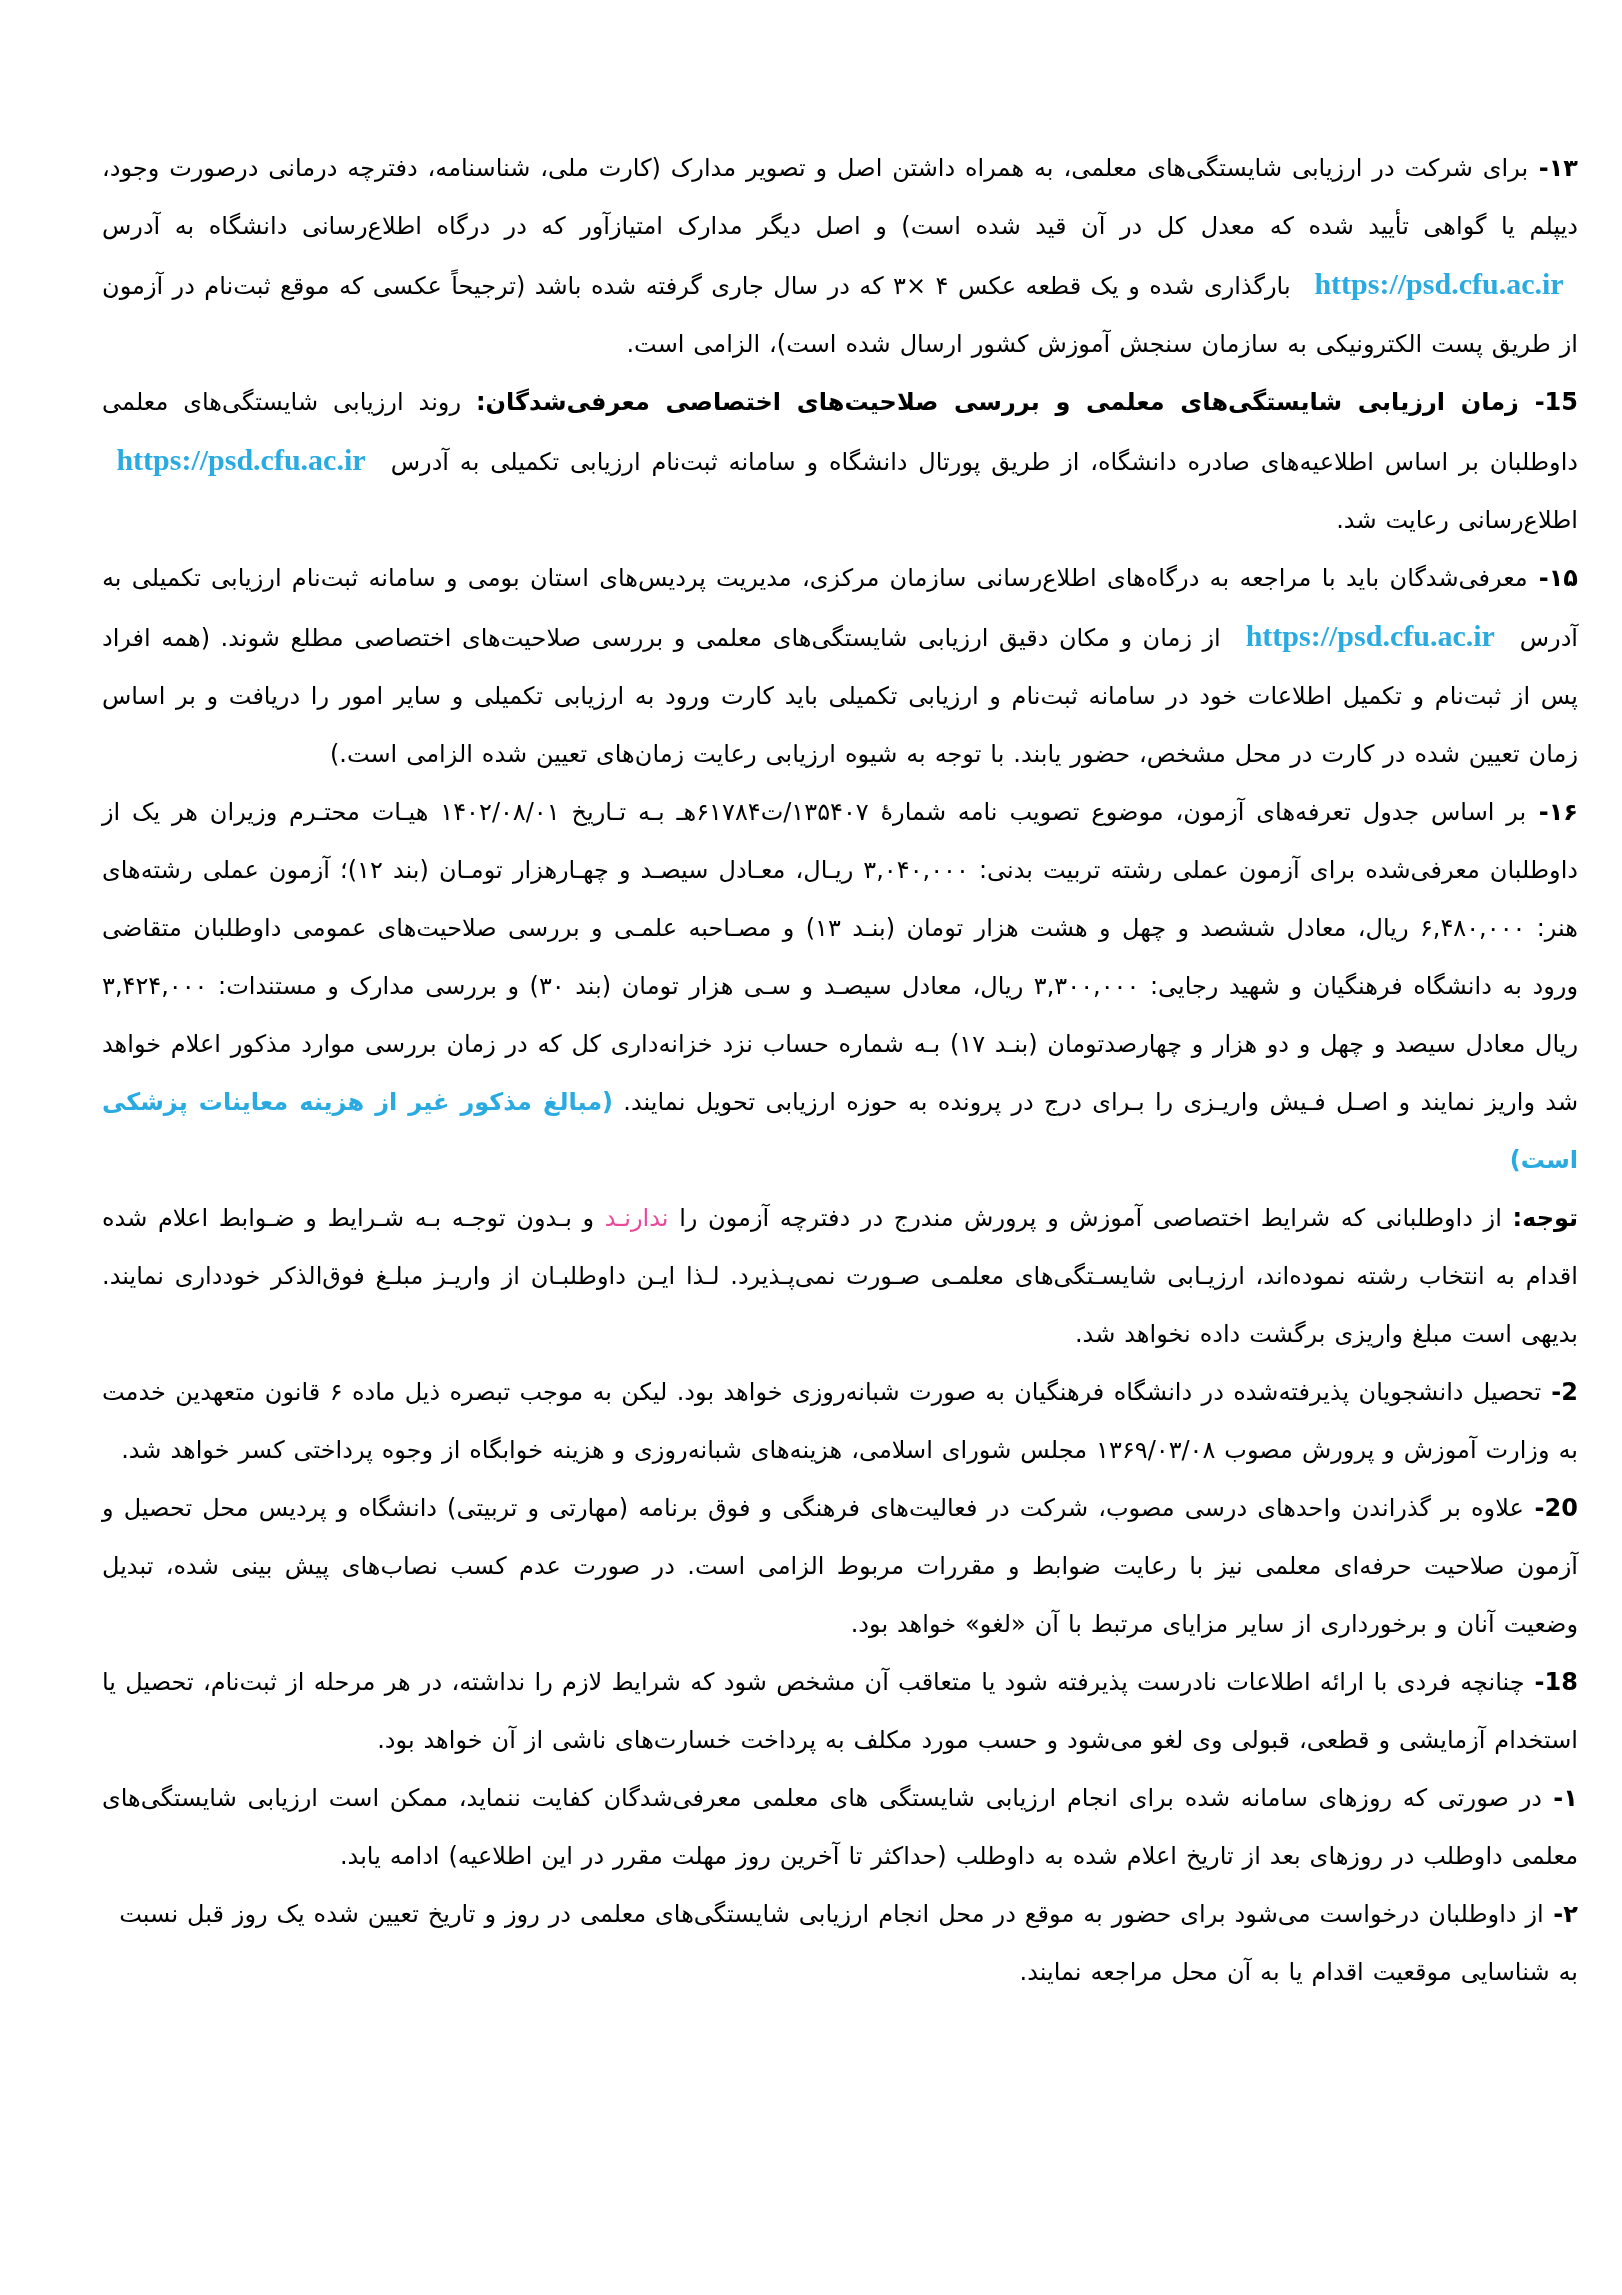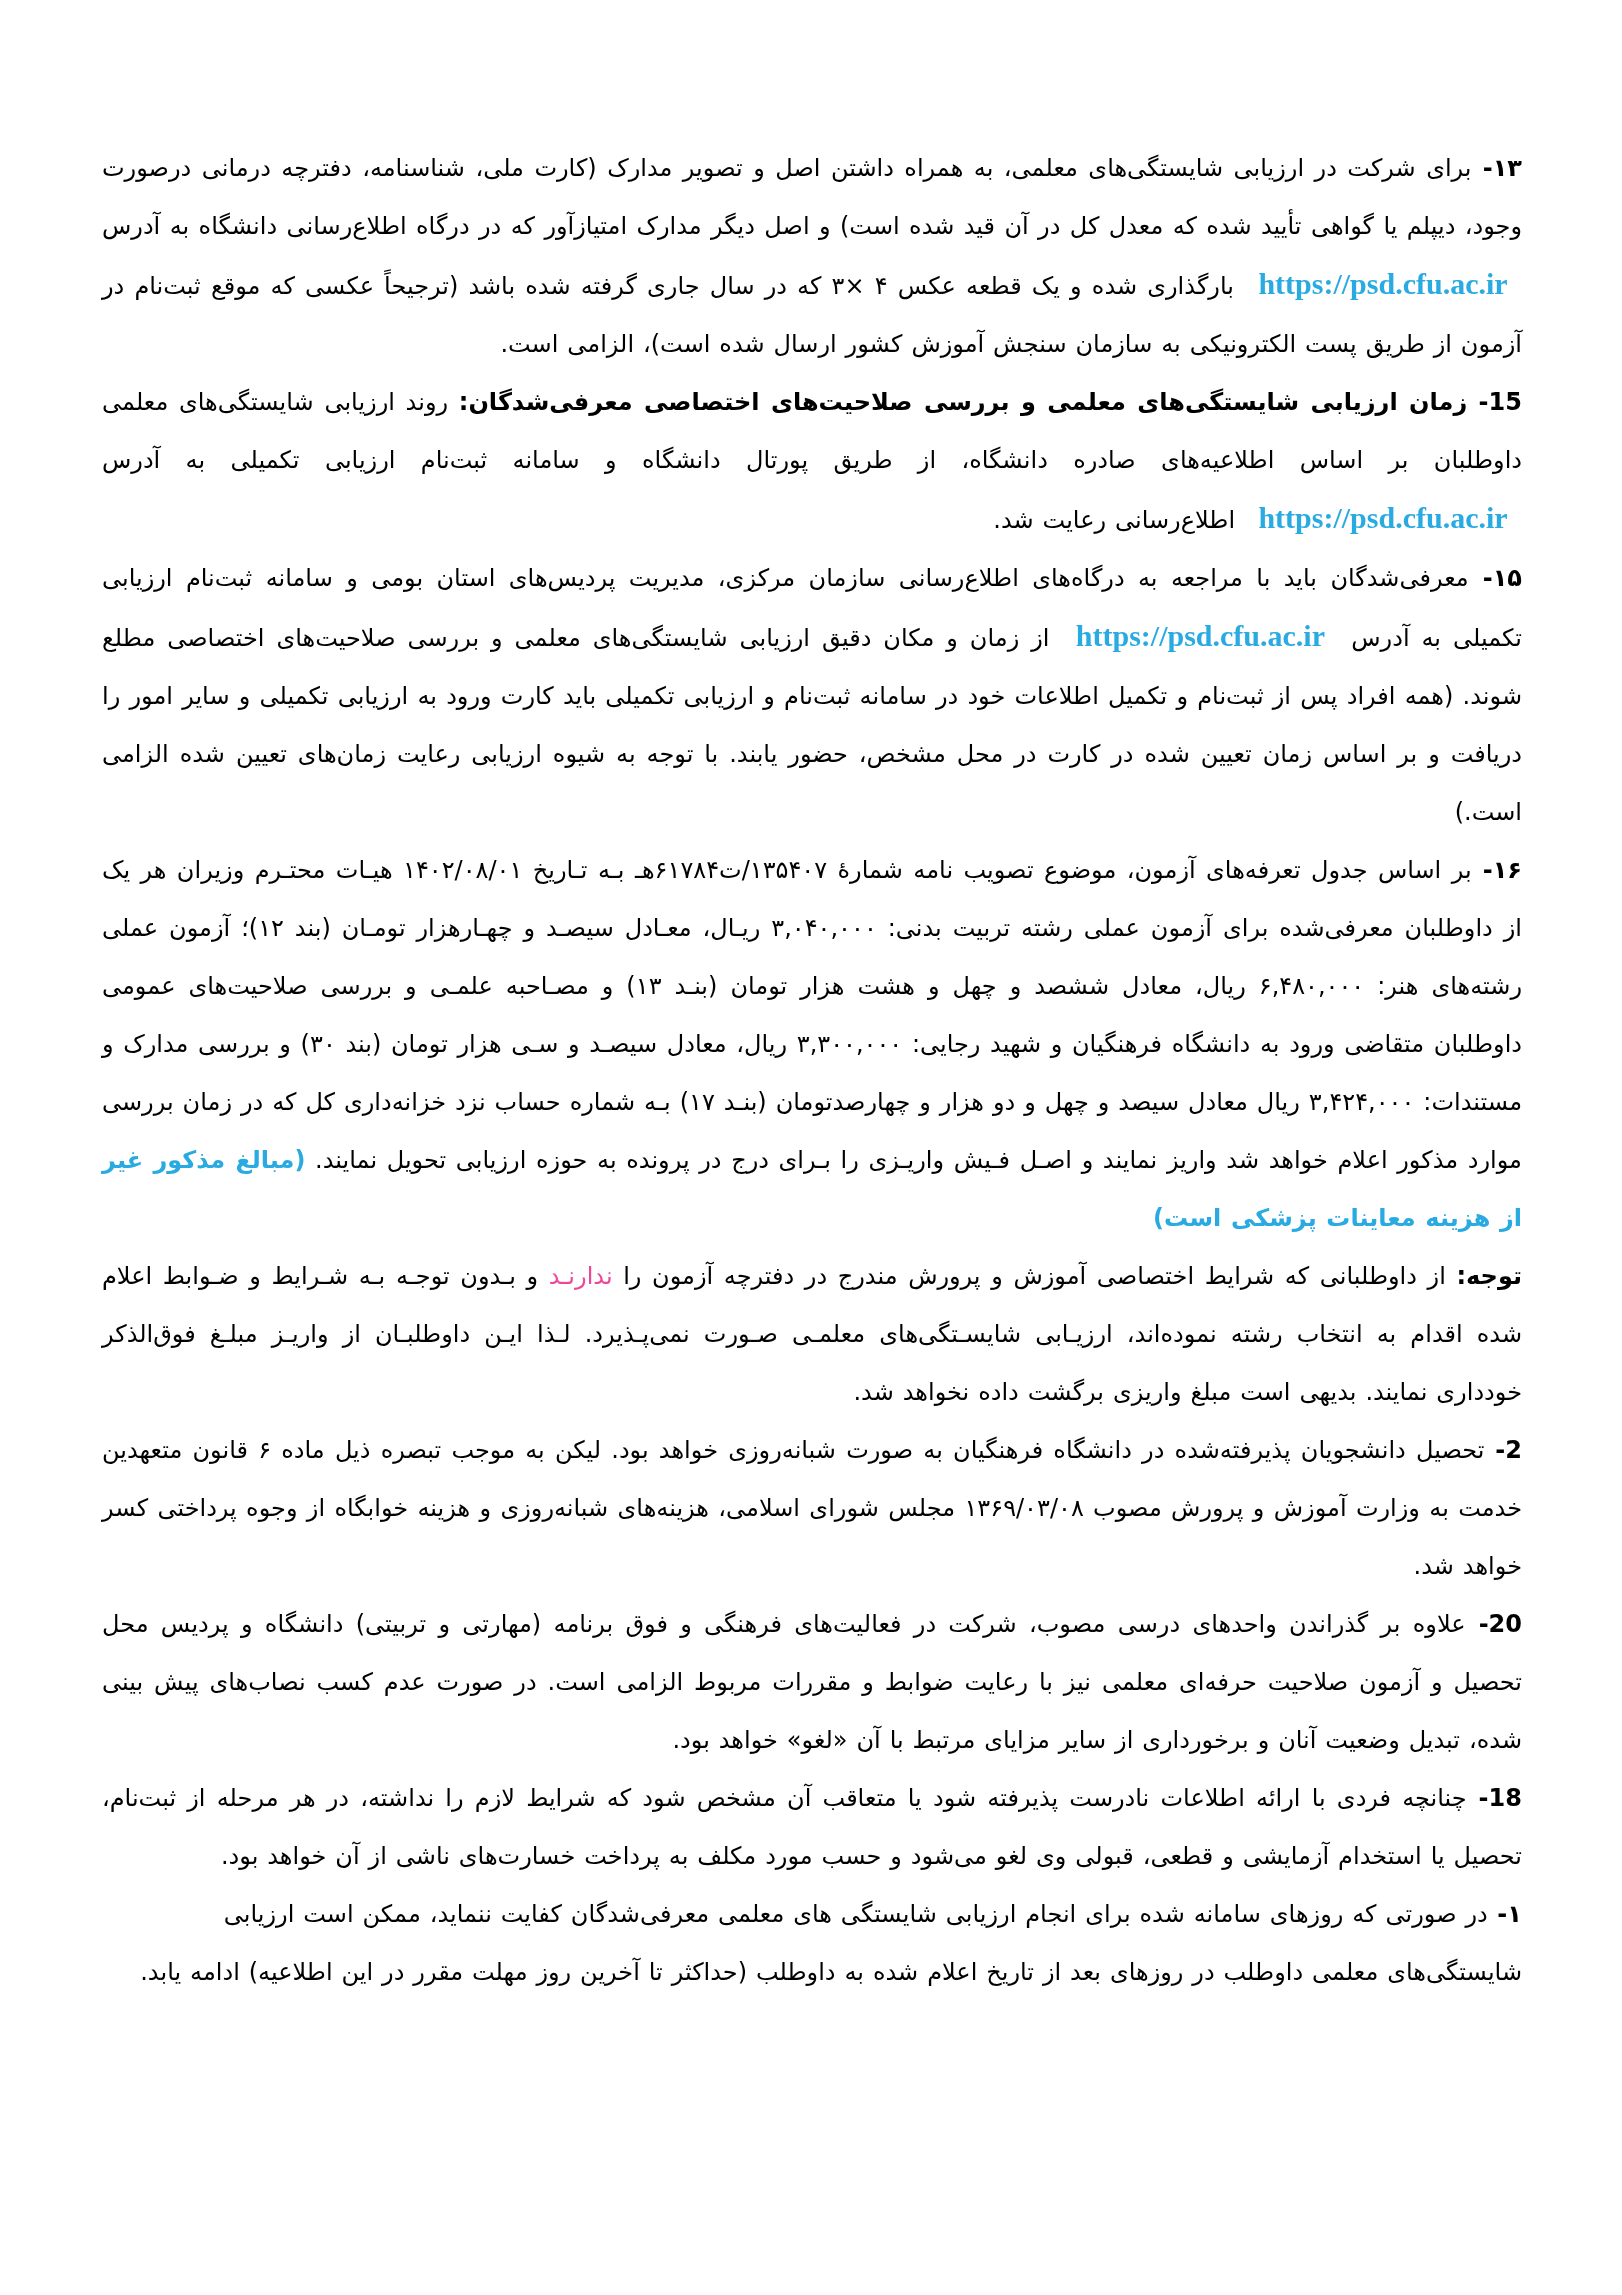--- a/index.html
+++ b/index.html
@@ -6,21 +6,21 @@
     margin: 0;
     padding: 0;
     background: #ffffff;
   }
   .page {
     position: relative;
     width: 1622px;
     height: 2295px;
     background: #ffffff;
     box-sizing: border-box;
-    padding: 139px 100px 0 102px;
+    padding: 139px 44px 0 102px;
     direction: rtl;
     overflow: hidden;
   }
   .content {
     width: 100%;
   }
   p.para {
     margin: 0;
     padding: 0;
     font-family: "DejaVu Sans", sans-serif;
@@ -66,15 +66,16 @@
   <div class="content">
       <p class="para"><span class="seg-b">۱۳- </span><span class="seg-n">برای شرکت در ارزیابی شایستگی‌های معلمی، به همراه داشتن اصل و تصویر مدارک (کارت ملی، شناسنامه، دفترچه درمانی درصورت وجود، دیپلم یا گواهی تأیید شده که معدل کل در آن قید شده است) و اصل دیگر مدارک امتیازآور که در درگاه اطلاع‌رسانی دانشگاه به آدرس </span><span class="seg-url">https://psd.cfu.ac.ir</span><span class="seg-n"> بارگذاری شده و یک قطعه عکس ۴ ×۳ که در سال جاری گرفته شده باشد (ترجیحاً عکسی که موقع ثبت‌نام در آزمون از طریق پست الکترونیکی به سازمان سنجش آموزش کشور ارسال شده است)، الزامی است.</span></p>
       <p class="para"><span class="seg-b">15- زمان ارزیابی شایستگی‌های معلمی و بررسی صلاحیت‌های اختصاصی معرفی‌شدگان:</span><span class="seg-n"> روند ارزیابی شایستگی‌های معلمی داوطلبان بر اساس اطلاعیه‌های صادره دانشگاه، از طریق پورتال دانشگاه و سامانه ثبت‌نام ارزیابی تکمیلی به آدرس </span><span class="seg-url">https://psd.cfu.ac.ir</span><span class="seg-n"> اطلاع‌رسانی رعایت شد.</span></p>
       <p class="para"><span class="seg-b">۱۵- </span><span class="seg-n">معرفی‌شدگان باید با مراجعه به درگاه‌های اطلاع‌رسانی سازمان مرکزی، مدیریت پردیس‌های استان بومی و سامانه ثبت‌نام ارزیابی تکمیلی به آدرس </span><span class="seg-url">https://psd.cfu.ac.ir</span><span class="seg-n"> از زمان و مکان دقیق ارزیابی شایستگی‌های معلمی و بررسی صلاحیت‌های اختصاصی مطلع شوند. (همه افراد پس از ثبت‌نام و تکمیل اطلاعات خود در سامانه ثبت‌نام و ارزیابی تکمیلی باید کارت ورود به ارزیابی تکمیلی و سایر امور را دریافت و بر اساس زمان تعیین شده در کارت در محل مشخص، حضور یابند. با توجه به شیوه ارزیابی رعایت زمان‌های تعیین شده الزامی است.)</span></p>
       <p class="para"><span class="seg-b">۱۶- </span><span class="seg-n">بر اساس جدول تعرفه‌های آزمون، موضوع تصویب نامه شمارهٔ ۱۳۵۴۰۷/ت۶۱۷۸۴هـ  بـه تـاریخ ۱۴۰۲/۰۸/۰۱ هیـات محتـرم وزیران هر یک از داوطلبان معرفی‌شده برای آزمون عملی رشته تربیت بدنی: ۳,۰۴۰,۰۰۰ ریـال، معـادل سیصـد و چهـارهزار تومـان (بند ۱۲)؛ آزمون عملی رشته‌های هنر: ۶,۴۸۰,۰۰۰ ریال، معادل ششصد و چهل و هشت هزار تومان (بنـد ۱۳) و مصـاحبه علمـی و بررسی صلاحیت‌های عمومی داوطلبان متقاضی ورود به دانشگاه فرهنگیان و شهید رجایی: ۳,۳۰۰,۰۰۰ ریال، معادل سیصـد و سـی هزار تومان (بند ۳۰) و بررسی مدارک و مستندات: ۳,۴۲۴,۰۰۰ ریال معادل سیصد و چهل و دو هزار و چهارصدتومان (بنـد ۱۷) بـه شماره حساب نزد خزانه‌داری کل که در زمان بررسی موارد مذکور اعلام خواهد شد واریز نمایند و اصـل فـیش واریـزی را بـرای درج در پرونده به حوزه ارزیابی تحویل نمایند. </span><span class="seg-cyan">(مبالغ مذکور غیر از هزینه معاینات پزشکی است)</span></p>
       <p class="para"><span class="seg-b">توجه:</span><span class="seg-n"> از داوطلبانی که شرایط اختصاصی آموزش و پرورش مندرج در دفترچه آزمون را </span><span class="seg-red">ندارنـد</span><span class="seg-n"> و بـدون توجـه بـه شـرایط و ضـوابط اعلام شده اقدام به انتخاب رشته نموده‌اند، ارزیـابی شایسـتگی‌های معلمـی صـورت نمی‌پـذیرد. لـذا ایـن داوطلبـان از واریـز مبلـغ فوق‌الذکر خودداری نمایند. بدیهی است مبلغ واریزی برگشت داده نخواهد شد.</span></p>
       <p class="para"><span class="seg-b">2- </span><span class="seg-n">تحصیل دانشجویان پذیرفته‌شده در دانشگاه فرهنگیان به صورت شبانه‌روزی خواهد بود. لیکن به موجب تبصره ذیل ماده ۶ قانون متعهدین خدمت به وزارت آموزش و پرورش مصوب ۱۳۶۹/۰۳/۰۸ مجلس شورای اسلامی، هزینه‌های شبانه‌روزی و هزینه خوابگاه از وجوه پرداختی کسر خواهد شد.</span></p>
       <p class="para"><span class="seg-b">20- </span><span class="seg-n">علاوه بر گذراندن واحدهای درسی مصوب، شرکت در فعالیت‌های فرهنگی و فوق برنامه (مهارتی و تربیتی) دانشگاه و پردیس محل تحصیل و آزمون صلاحیت حرفه‌ای معلمی نیز با رعایت ضوابط و مقررات مربوط الزامی است. در صورت عدم کسب نصاب‌های پیش بینی شده، تبدیل وضعیت آنان و برخورداری از سایر مزایای مرتبط با آن «لغو» خواهد بود.</span></p>
       <p class="para"><span class="seg-b">18- </span><span class="seg-n">چنانچه فردی با ارائه اطلاعات نادرست پذیرفته شود یا متعاقب آن مشخص شود که شرایط لازم را نداشته، در هر مرحله از ثبت‌نام، تحصیل یا استخدام آزمایشی و قطعی، قبولی وی لغو می‌شود و حسب مورد مکلف به پرداخت خسارت‌های ناشی از آن خواهد بود.</span></p>
       <p class="para"><span class="seg-b">۱- </span><span class="seg-n">در صورتی که روزهای سامانه شده برای انجام ارزیابی شایستگی های معلمی معرفی‌شدگان کفایت ننماید، ممکن است ارزیابی شایستگی‌های معلمی داوطلب در روزهای بعد از تاریخ اعلام شده به داوطلب (حداکثر تا آخرین روز مهلت مقرر در این اطلاعیه) ادامه یابد.</span></p>
+      <p class="para"><span class="seg-b">۲- </span><span class="seg-n">از داوطلبان درخواست می‌شود برای حضور به موقع در محل انجام ارزیابی شایستگی‌های معلمی در روز و تاریخ تعیین شده یک روز قبل نسبت به شناسایی موقعیت اقدام یا به آن محل مراجعه نمایند.</span></p>
     </div>
 </div>
 
 
 </body></html>

